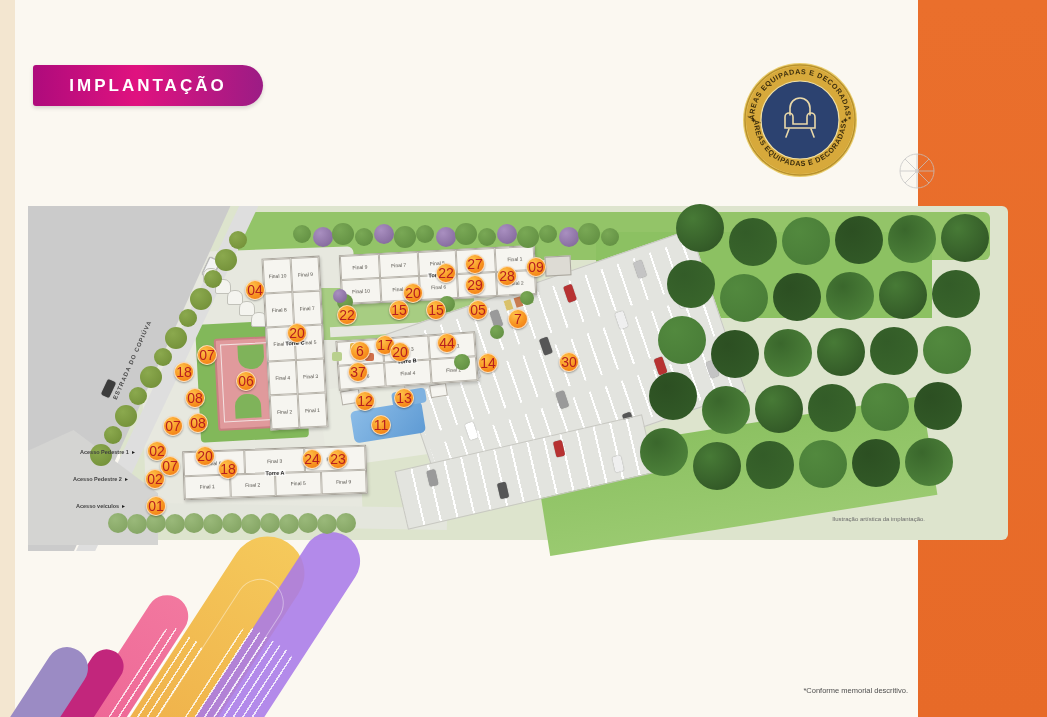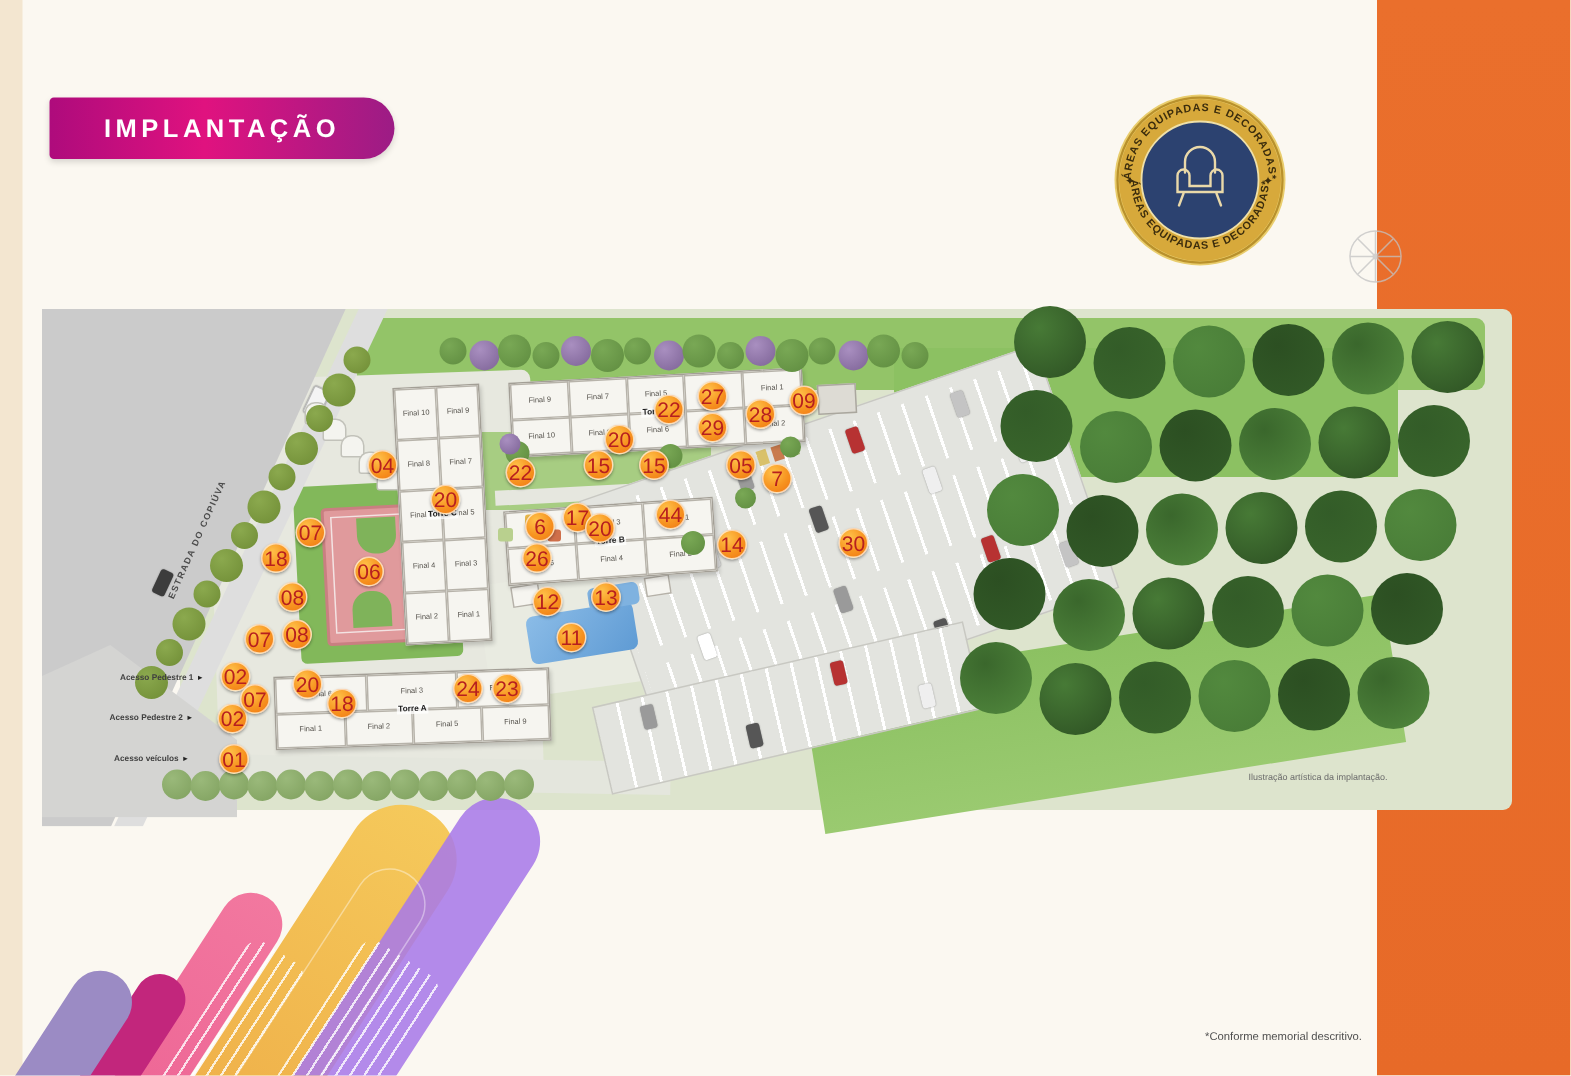--- a/index.html
+++ b/index.html
@@ -332,22 +332,22 @@
       <span class="arr">►</span>
     </div>
     <div class="acc" style="left: 76px; top: 503px;">
       <span>Acesso veículos</span>
       <span class="arr">►</span>
     </div>
     <div class="marker" style="left: 146px; top: 496px;">01</div>
     <div class="marker" style="left: 147px; top: 441px;">02</div>
     <div class="marker" style="left: 145px; top: 469px;">02</div>
     <div class="marker" style="left: 160px; top: 456px;">07</div>
-    <div class="marker" style="left: 245px; top: 300px; text-align: right;">04</div>
-    <div class="marker" style="left: 484px; top: 300px; text-align: center;">05</div>
+    <div class="marker" style="left: 245px; top: 280px; text-align: right;">04</div>
+    <div class="marker" style="left: 468px; top: 300px; text-align: center;">05</div>
     <div class="marker" style="left: 236px; top: 371px;">06</div>
     <div class="marker" style="left: 197px; top: 345px;">07</div>
     <div class="marker" style="left: 163px; top: 416px;">07</div>
     <div class="marker" style="left: 185px; top: 388px;">08</div>
     <div class="marker" style="left: 188px; top: 413px;">08</div>
     <div class="marker" style="left: 526px; top: 257px;">09</div>
     <div class="marker" style="left: 508px; top: 309px;">7</div>
     <div class="marker" style="left: 371px; top: 415px;">11</div>
     <div class="marker" style="left: 355px; top: 391px;">12</div>
     <div class="marker" style="left: 394px; top: 388px;">13</div>
@@ -355,21 +355,21 @@
     <div class="marker" style="left: 389px; top: 300px;">15</div>
     <div class="marker" style="left: 426px; top: 300px;">15</div>
     <div class="marker" style="left: 350px; top: 341px;">6</div>
     <div class="marker" style="left: 375px; top: 335px;">17</div>
     <div class="marker" style="left: 218px; top: 459px;">18</div>
     <div class="marker" style="left: 174px; top: 362px;">18</div>
     <div class="marker" style="left: 287px; top: 323px;">20</div>
     <div class="marker" style="left: 403px; top: 283px;">20</div>
     <div class="marker" style="left: 390px; top: 342px;">20</div>
     <div class="marker" style="left: 195px; top: 446px;">20</div>
-    <div class="marker" style="left: 348px; top: 362px;">26</div>
+    <div class="marker" style="left: 348px; top: 362px;">37</div>
     <div class="marker" style="left: 337px; top: 305px;">22</div>
     <div class="marker" style="left: 328px; top: 449px;">23</div>
     <div class="marker" style="left: 302px; top: 449px;">24</div>
     <div class="marker" style="left: 437px; top: 333px;">44</div>
     <div class="marker" style="left: 436px; top: 263px;">22</div>
     <div class="marker" style="left: 465px; top: 254px;">27</div>
     <div class="marker" style="left: 497px; top: 266px;">28</div>
     <div class="marker" style="left: 465px; top: 275px;">29</div>
     <div class="marker" style="left: 559px; top: 352px;">30</div>
   </div>

